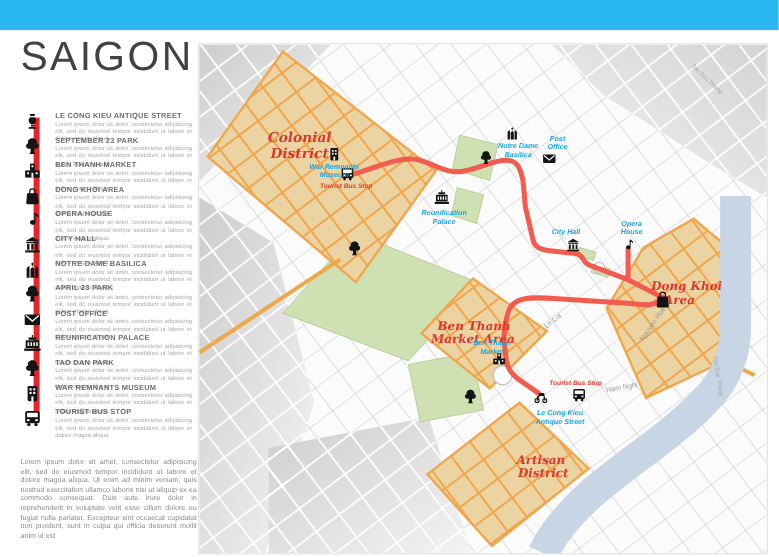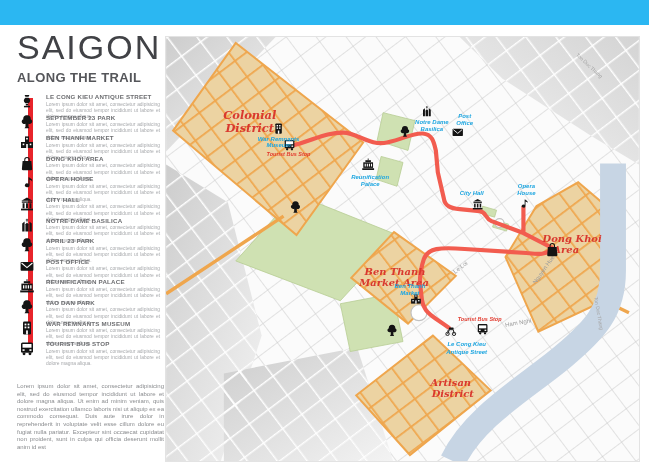--- a/index.html
+++ b/index.html
@@ -134,21 +134,20 @@
           <rect x="6.2" y="16.1" width="7.6" height="1.8"></rect>
         </g>
       </symbol>
   </defs>
 </svg>
 
 <div class="topbar"></div>
 
 <div class="sidebar">
   <div class="title">SAIGON</div>
-  <div class="section-h">ALONG THE TRAIL</div>
 
   <div class="trail">
     <div class="trail-line"></div>
 
     <div class="trail-item">
       <span class="ti-icon">
           <svg width="16" height="16" viewBox="0 0 20 20">
             <use href="#i-antiques"></use>
           </svg>
         </span>

